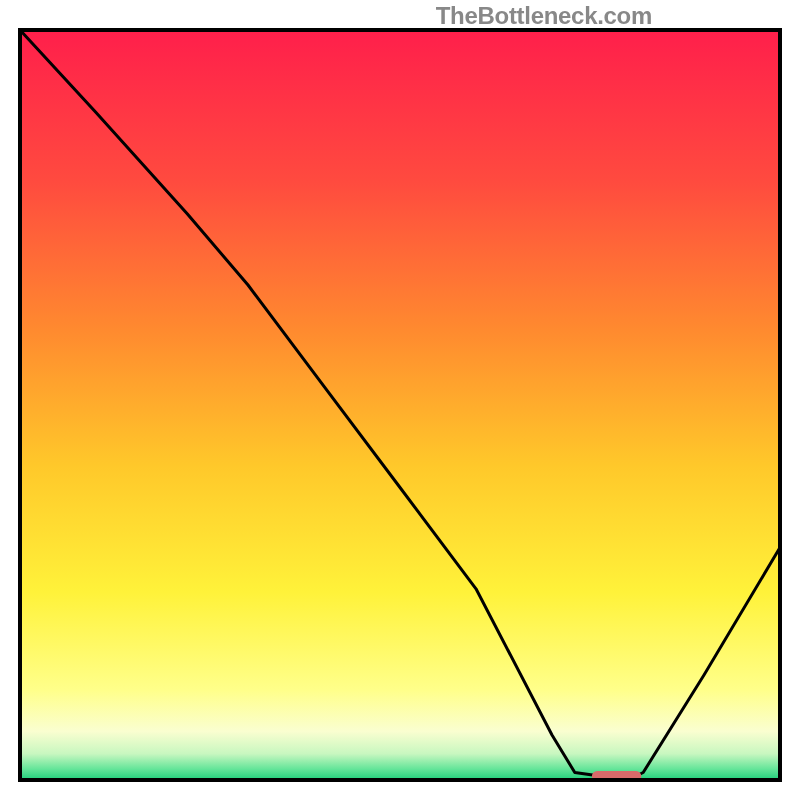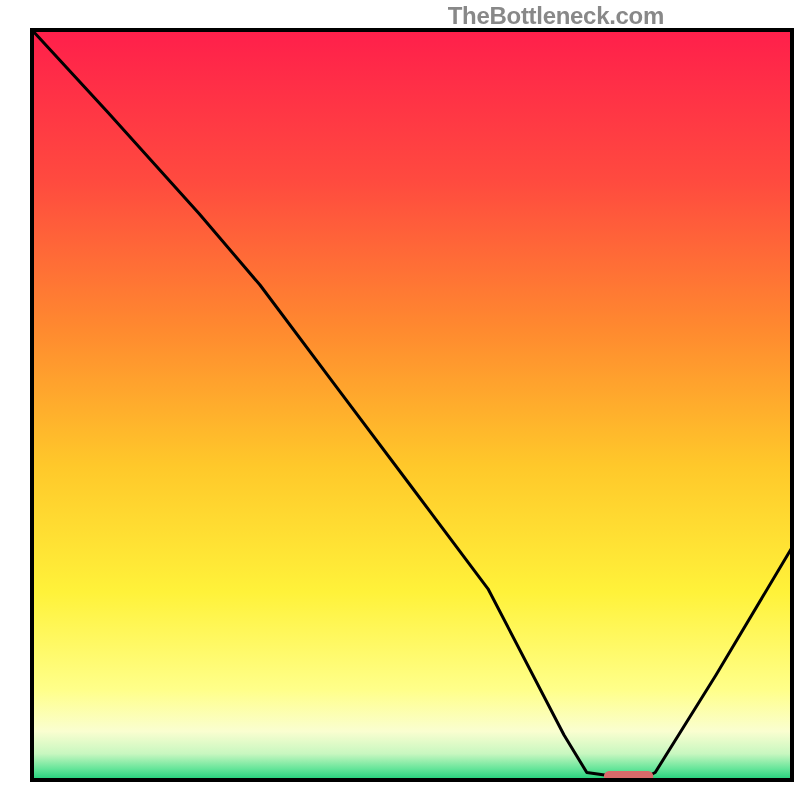--- a/index.html
+++ b/index.html
@@ -7,21 +7,20 @@
     padding: 0;
     width: 800px;
     height: 800px;
     background: #ffffff;
     font-family: Arial, Helvetica, sans-serif;
   }
   .chart-container {
     position: relative;
     width: 664px;
     height: 800px;
-    margin-left: 12px;
   }
   .watermark {
     position: absolute;
     top: 2px;
     right: 12px;
     font-size: 24px;
     font-weight: bold;
     color: #888888;
     z-index: 10;
     letter-spacing: -0.3px;

